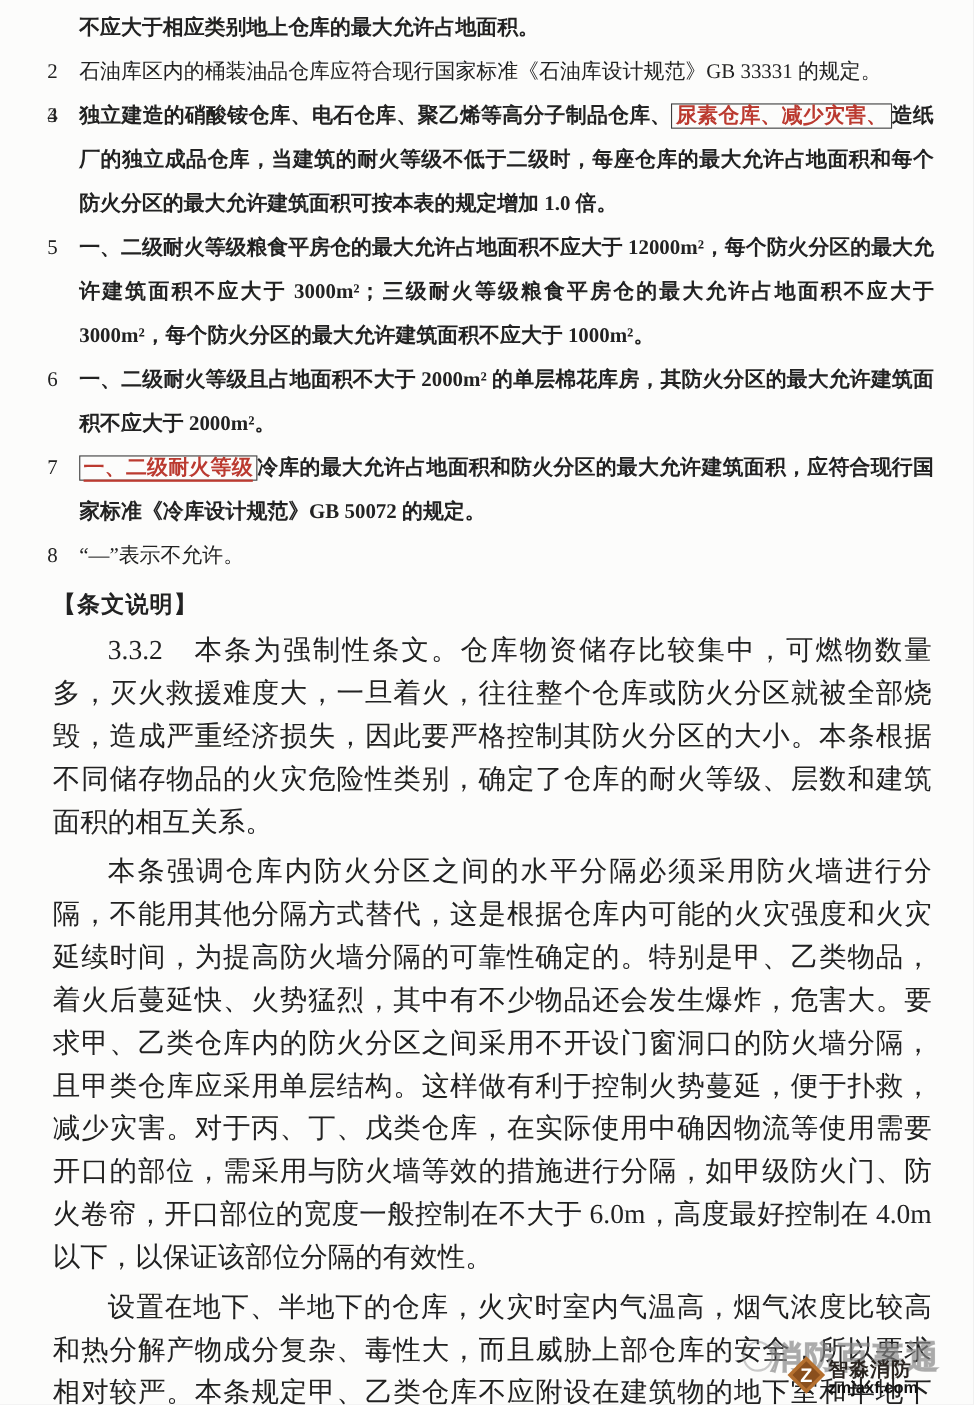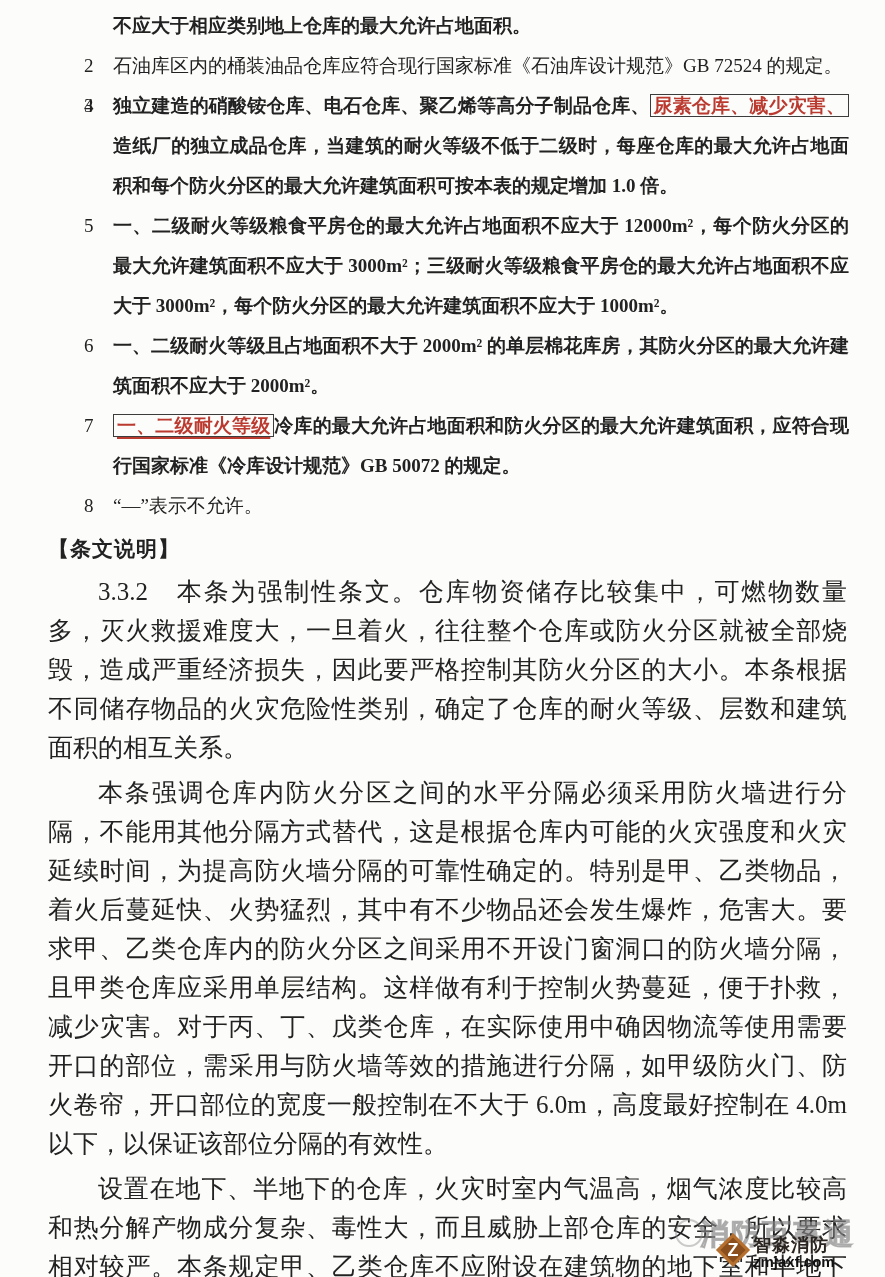--- a/index.html
+++ b/index.html
@@ -7,21 +7,21 @@
     position:relative;
     width:885px;height:1277px;
     margin:0 auto;
     background:#fcfcfb;
     overflow:hidden;
     color:#222;
     font-family:"Liberation Serif","DejaVu Serif",serif;
   }
   
   .notes{
-    padding:6px 36px 0 113px;
+    padding:6px 36px 0 72px;
     font-size:19px;
     line-height:40px;
     text-align:justify;
   }
   .note-item{position:relative;}
   .note-item.bold{font-weight:700;}
   .note-num{
     position:absolute;left:-29px;top:0;
     font-weight:400;
   }
@@ -78,21 +78,21 @@
 </head>
 <body>
 
 <div class="page">
 
   <div class="notes">
     <div class="note-item bold"><span>不应大于相应类别地上仓库的最大允许占地面积。</span></div>
 
     <div class="note-item">
       <span class="note-num">2</span>
-      <span><span>石油库区内的桶装油品仓库应符合现行国家标准《石油库设计规范》GB 72524 的规定。</span></span>
+      <span><span>石油库区内的桶装油品仓库应符合现行国家标准《石油库设计规范》GB 33331 的规定。</span></span>
     </div>
 
     <div class="note-item bold">
       <span class="note-num">3</span>
     </div>
 
     <div class="note-item bold">
       <span class="note-num">4</span>
       <span><span>独立建造的硝酸铵仓库、电石仓库、聚乙烯等高分子制品仓库、</span><span class="seg-red seg-box">尿素仓库、减少灾害、</span><span>造纸厂的独立成品仓库，当建筑的耐火等级不低于二级时，每座仓库的最大允许占地面积和每个防火分区的最大允许建筑面积可按本表的规定增加 1.0 倍。</span></span>
     </div>

